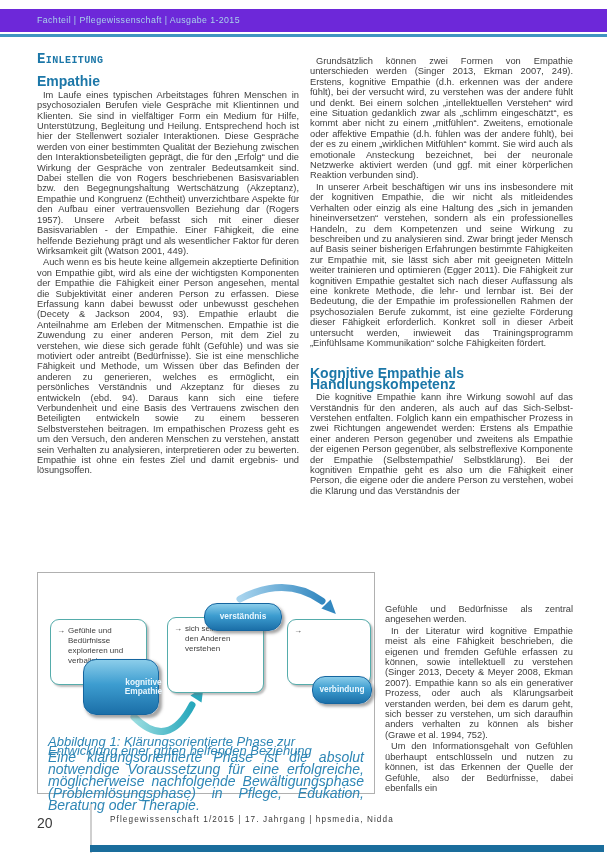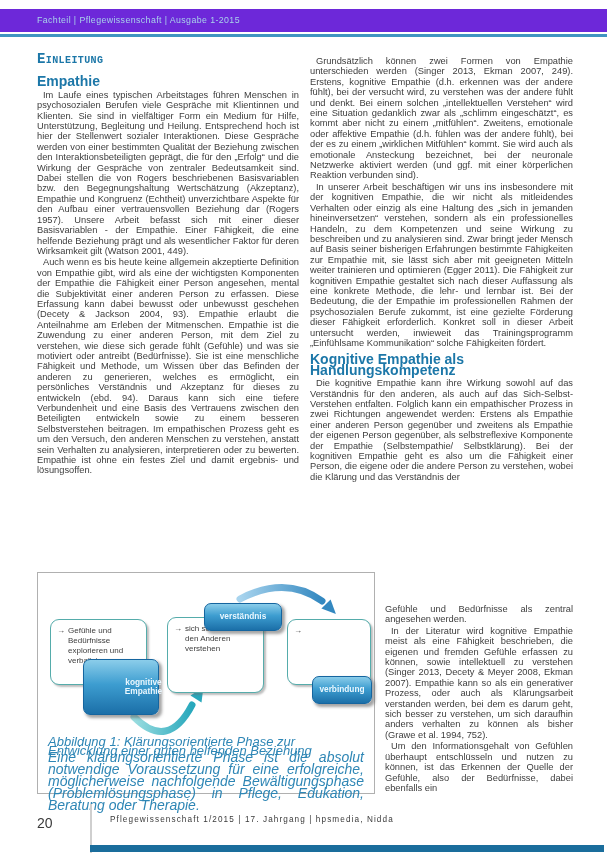--- a/index.html
+++ b/index.html
@@ -24,40 +24,40 @@
   .right-col-wide{left:310px;top:56px;width:263px;}
   .right-col-narrow{left:385px;top:556px;width:188px;}
   h1.section{
     margin:0 0 12px;font-size:14px;font-weight:bold;color:#1c77a8;
     font-variant:small-caps;letter-spacing:.4px;text-align:left;text-indent:0;font-family:Liberation Mono, monospace;
   }
   h2.sub{
     margin:0 0 3px;font-size:14px;font-weight:bold;color:#1c77a8;
     text-align:left;text-indent:0;
   }
-  .right-col-wide h2.sub{margin-top:6px;}
+  .right-col-wide h2.sub{margin-top:20px;}
   
   .figure{
     position:absolute;left:37px;top:572px;width:336px;height:220px;
     border:1px solid #b0b0b0;background:#ffffff;
   }
   .fig-arrows{position:absolute;left:0;top:0;width:336px;height:220px;}
   .fig-box{
     position:absolute;background:#ffffff;border:1.4px solid #55acab;border-radius:9px;
     box-shadow:2px 2px 2px rgba(110,110,110,.45);
     padding:6px 3px 4px 6px;box-sizing:border-box;
     font-size:8px;line-height:10px;color:#3d3d3d;display:flex;align-items:flex-start;
   }
   .fig-box .bullet{color:#3d3d3d;margin-right:3px;flex:0 0 auto;font-size:8px;}
   .fig-box .boxtext{flex:1 1 auto;}
   .box1{left:12px;top:46px;width:97px;height:66px;}
   .box2{left:129px;top:44px;width:97px;height:76px;}
   .box3{left:249px;top:46px;width:84px;height:66px;}
   .pill{
-    position:absolute;border-radius:7px;
+    position:absolute;border-radius:13px;
     background:linear-gradient(180deg,#8bcdea 0%,#3d9dd0 45%,#1b6fa8 100%);
     border:1px solid #15659f;color:#eaf7fe;
     font-size:8.3px;line-height:9.5px;font-weight:bold;
     display:flex;align-items:center;justify-content:center;text-align:center;
     box-shadow:2.5px 2.5px 3px rgba(90,90,90,.55);padding:2px 3px;box-sizing:border-box;
   }
   .pill-start{left:45px;top:86px;width:76px;height:56px;padding-left:48px;}
   .pill-middle{left:166px;top:30px;width:78px;height:28px;}
   .pill-end{left:274px;top:103px;width:60px;height:28px;}
   .cap-title{

